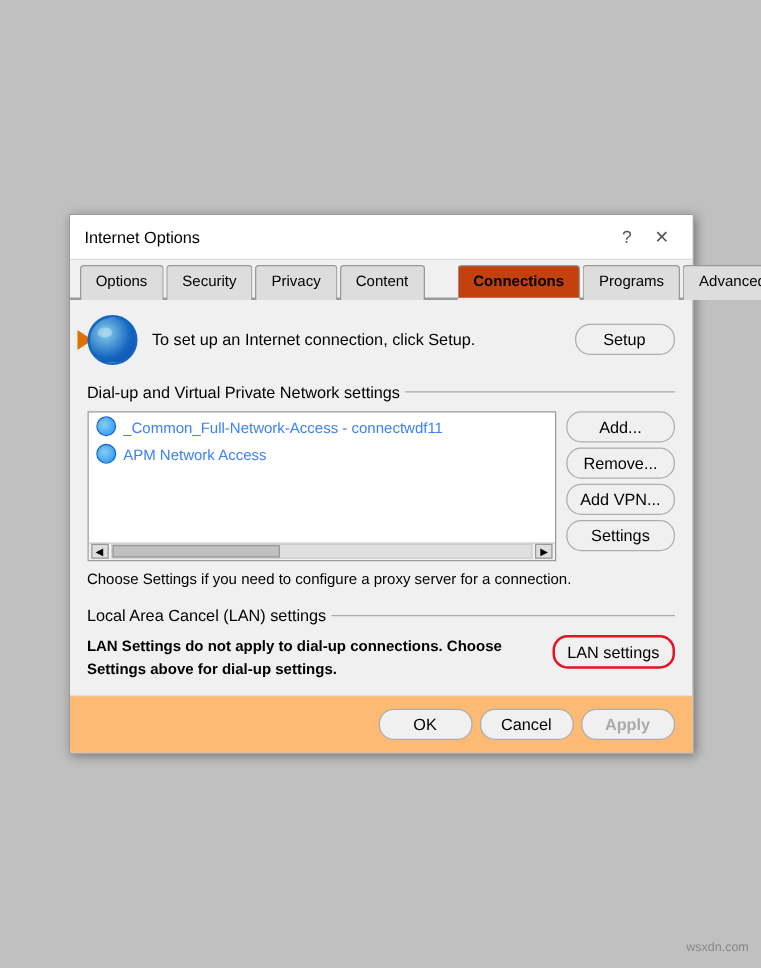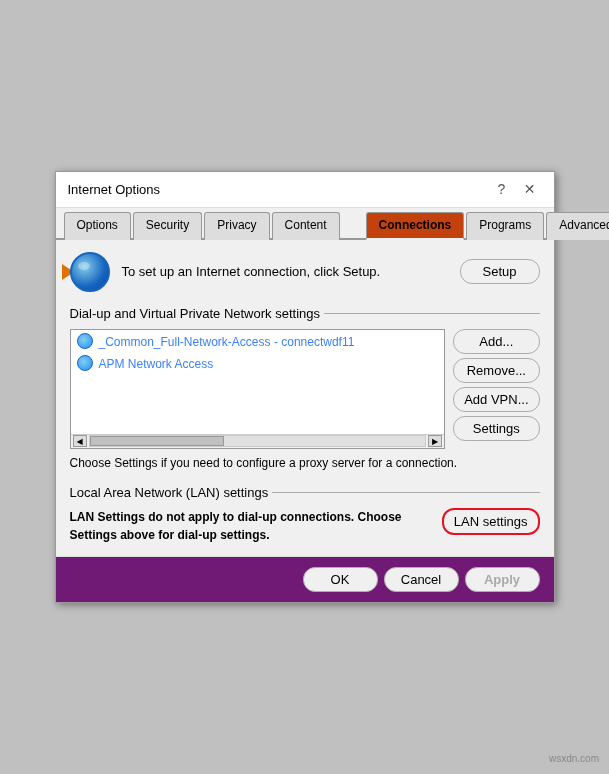--- a/index.html
+++ b/index.html
@@ -282,21 +282,21 @@
       font-weight: bold;
     }
 
     
     .bottom-bar {
       display: flex;
       justify-content: flex-end;
       gap: 6px;
       padding: 10px 14px;
       border-top: 1px solid #ddd;
-      background: #701a75;
+      background: #fdba74;
     }
     .bottom-bar .btn {
       min-width: 75px;
     }
     .btn.disabled {
       color: #aaa;
       cursor: default;
       font-weight: bold;
     }
 
@@ -374,21 +374,21 @@
         <button class="btn">Remove...</button>
         <button class="btn">Add VPN...</button>
         <button class="btn">Settings</button>
       </div>
     </div>
 
     <p class="settings-text">Choose Settings if you need to configure a proxy server for a connection.</p>
 
     <div class="lan-section">
       <div class="section-header">
-        <span class="section-header-text">Local Area Network (LAN) settings</span>
+        <span class="section-header-text">Local Area Cancel (LAN) settings</span>
         <div class="section-line"></div>
       </div>
       <div class="lan-content">
         <span class="lan-text">LAN Settings do not apply to dial-up connections. Choose Settings above for dial-up settings.</span>
         <button class="btn highlighted">LAN settings</button>
       </div>
     </div>
 
   </div>
 

